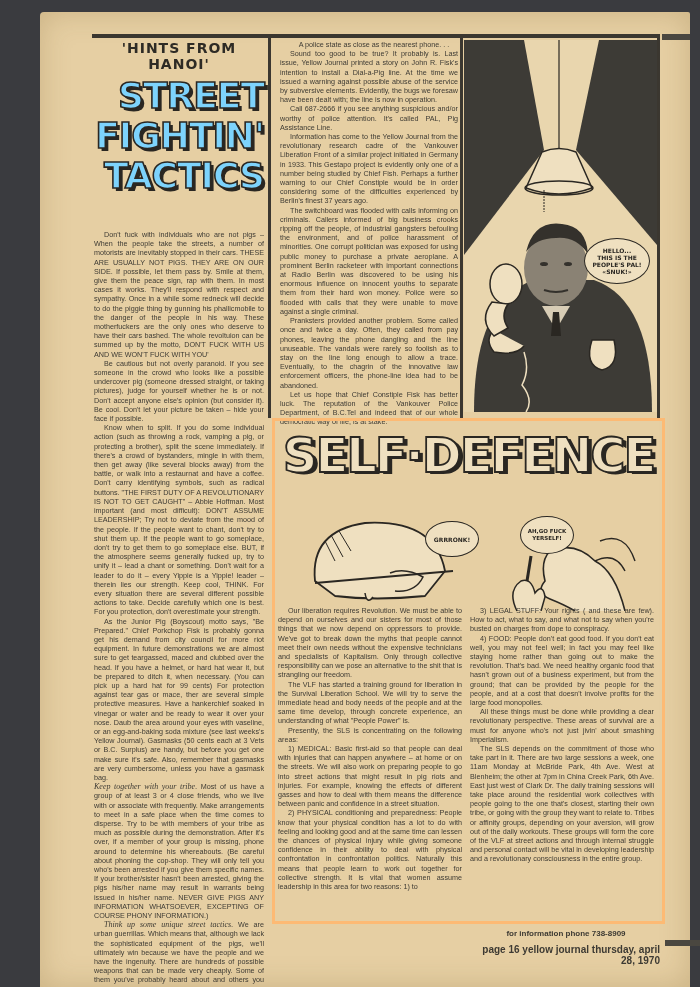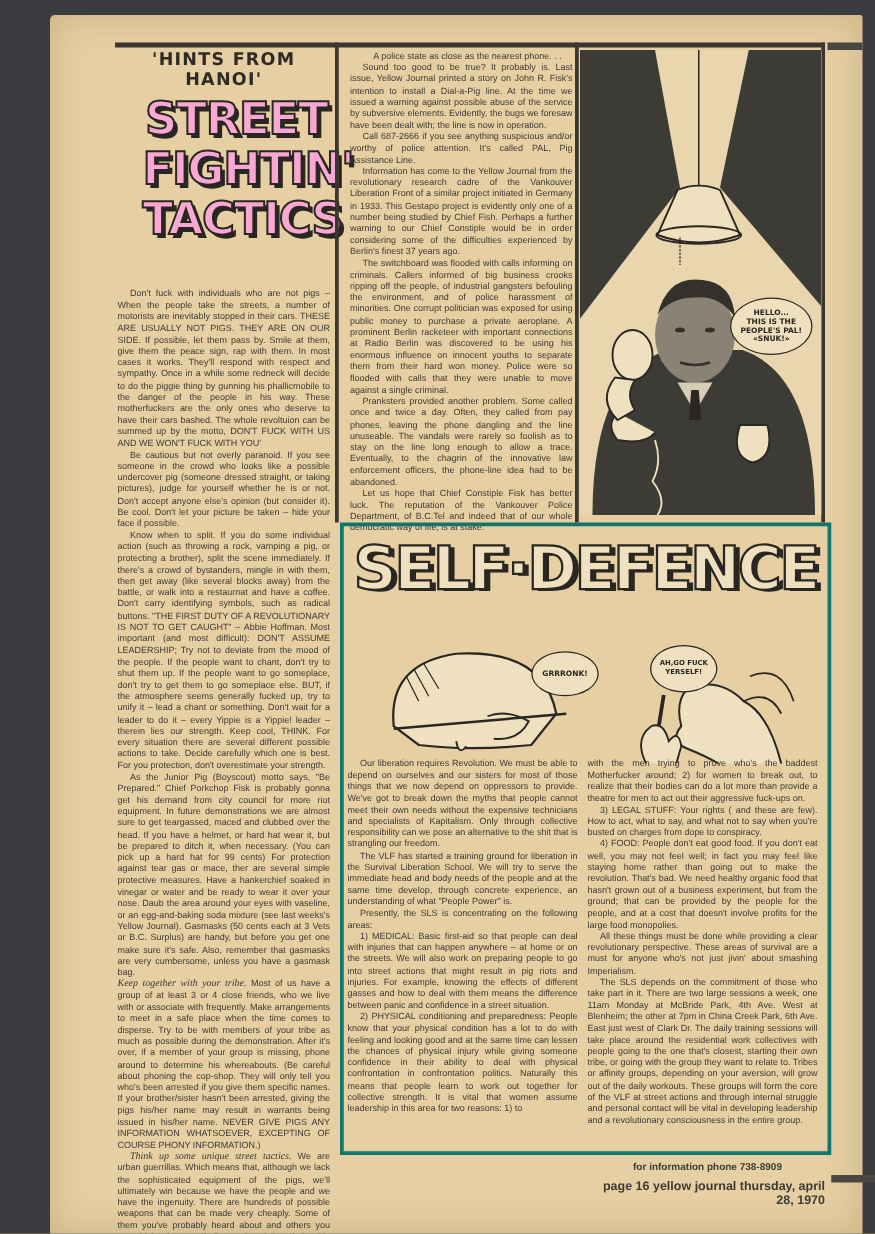--- a/index.html
+++ b/index.html
@@ -3,29 +3,29 @@
 <meta charset="utf-8">
 <style>
   html,body{margin:0;padding:0;}
   body{width:700px;height:987px;background:#3a3b3f;position:relative;overflow:hidden;font-family:"Liberation Sans",sans-serif;}
   .sheet{position:absolute;left:40px;top:12px;width:650px;height:975px;background:#e6cfa3;border-radius:4px 2px 0 0;box-shadow:inset 0 0 30px rgba(120,90,40,.25);}
   .rule-top{position:absolute;left:92px;top:34px;width:568px;height:4px;background:#3b3730;}
   .rule-right{position:absolute;left:662px;top:34px;width:28px;height:6px;background:#4a4740;}
   .rule-bottom-right{position:absolute;left:665px;top:940px;width:35px;height:6px;background:#4a4740;}
   .col-left{position:absolute;left:94px;top:38px;width:170px;}
   .kicker{font-family:"DejaVu Sans",sans-serif;font-weight:bold;font-size:14px;letter-spacing:1px;color:#2e2b25;text-align:center;margin-top:2px;}
-  .big-title{font-family:"DejaVu Sans",sans-serif;font-weight:900;color:#f9a8d4;-webkit-text-stroke:1.6px #2a2722;text-shadow:3px 3px 0 #2a2722;text-align:center;line-height:40px;font-size:36px;letter-spacing:-1px;margin-left:20px;}
+  .big-title{font-family:"DejaVu Sans",sans-serif;font-weight:900;color:#7dd3fc;-webkit-text-stroke:1.6px #2a2722;text-shadow:3px 3px 0 #2a2722;text-align:right;line-height:40px;font-size:36px;letter-spacing:-1px;}
   .body-text{font-size:7.2px;line-height:9.2px;color:#3d3a33;text-align:justify;}
   .body-text p{margin:0;text-indent:10px;}
   .body-text .noind{text-indent:0;}
   .body-text i{font-family:"Liberation Serif",serif;font-size:8px;}
   .vline{position:absolute;background:#3b3730;}
   .col-mid{position:absolute;left:280px;top:40px;width:178px;}
   .illus-phone{position:absolute;left:464px;top:40px;width:193px;height:372px;background:#e9d6ae;overflow:hidden;}
-  .box-self{position:absolute;left:272px;top:418px;width:387px;height:500px;border:3px solid #0f766e;}
+  .box-self{position:absolute;left:272px;top:418px;width:387px;height:500px;border:3px solid #fdba74;}
   .self-title{position:absolute;left:6px;top:6px;width:375px;text-align:center;font-family:"DejaVu Sans",sans-serif;font-weight:900;font-size:48px;color:#efe0c0;-webkit-text-stroke:1.8px #2a2722;text-shadow:4px 2px 0 #2a2722;letter-spacing:-2px;}
   .col-b1{position:absolute;left:278px;top:606px;width:184px;}
   .col-b2{position:absolute;left:470px;top:606px;width:184px;}
   .bubble{position:absolute;background:#efe0c0;border:1.5px solid #2a2722;border-radius:50%;font-family:"DejaVu Sans",sans-serif;font-weight:bold;color:#2a2722;text-align:center;display:flex;align-items:center;justify-content:center;}
   .info-phone{position:absolute;left:476px;top:929px;width:180px;text-align:center;font-size:8px;font-weight:bold;color:#3d3a33;}
   .footer{position:absolute;left:480px;top:944px;width:180px;text-align:right;font-size:10px;font-weight:bold;color:#3d3a33;}
 </style>
 </head>
 <body>
 
@@ -117,21 +117,20 @@
 
 <div class="col-b1 body-text">
   <p>Our liberation requires Revolution. We must be able to depend on ourselves and our sisters for most of those things that we now depend on oppressors to provide. We've got to break down the myths that people cannot meet their own needs without the expensive technicians and specialists of Kapitalism. Only through collective responsibility can we pose an alternative to the shit that is strangling our freedom.</p>
   <p>The VLF has started a training ground for liberation in the Survival Liberation School. We will try to serve the immediate head and body needs of the people and at the same time develop, through concrete experience, an understanding of what "People Power" is.</p>
   <p>Presently, the SLS is concentrating on the following areas:</p>
   <p>1) MEDICAL: Basic first-aid so that people can deal with injuries that can happen anywhere – at home or on the streets. We will also work on preparing people to go into street actions that might result in pig riots and injuries. For example, knowing the effects of different gasses and how to deal with them means the difference between panic and confidence in a street situation.</p>
   <p>2) PHYSICAL conditioning and preparedness: People know that your physical condition has a lot to do with feeling and looking good and at the same time can lessen the chances of physical injury while giving someone confidence in their ability to deal with physical confrontation in confrontation politics. Naturally this means that people learn to work out together for collective strength. It is vital that women assume leadership in this area for two reasons: 1) to</p>
 </div>
 
 <div class="col-b2 body-text">
-  <p class="noind">with the men trying to prove who's the baddest Motherfucker around; 2) for women to break out, to realize that their bodies can do a lot more than provide a theatre for men to act out their aggressive fuck-ups on.</p>
   <p>3) LEGAL STUFF: Your rights ( and these are few). How to act, what to say, and what not to say when you're busted on charges from dope to conspiracy.</p>
   <p>4) FOOD: People don't eat good food. If you don't eat well, you may not feel well; in fact you may feel like staying home rather than going out to make the revolution. That's bad. We need healthy organic food that hasn't grown out of a business experiment, but from the ground; that can be provided by the people for the people, and at a cost that doesn't involve profits for the large food monopolies.</p>
   <p>All these things must be done while providing a clear revolutionary perspective. These areas of survival are a must for anyone who's not just jivin' about smashing Imperialism.</p>
   <p>The SLS depends on the commitment of those who take part in it. There are two large sessions a week, one 11am Monday at McBride Park, 4th Ave. West at Blenheim; the other at 7pm in China Creek Park, 6th Ave. East just west of Clark Dr. The daily training sessions will take place around the residential work collectives with people going to the one that's closest, starting their own tribe, or going with the group they want to relate to. Tribes or affinity groups, depending on your aversion, will grow out of the daily workouts. These groups will form the core of the VLF at street actions and through internal struggle and personal contact will be vital in developing leadership and a revolutionary consciousness in the entire group.</p>
 </div>
 
 <div class="info-phone">for information phone 738-8909</div>
 <div class="footer">page 16  yellow journal  thursday, april 28, 1970</div>
 <div class="rule-bottom-right"></div>
 

